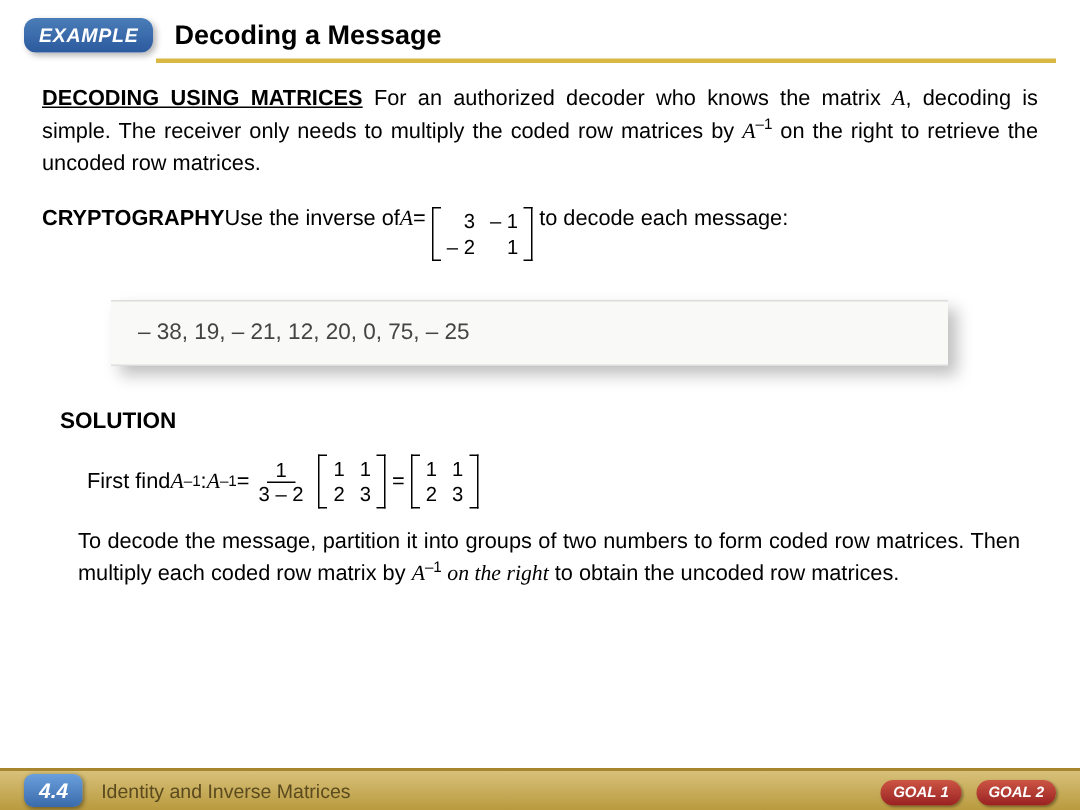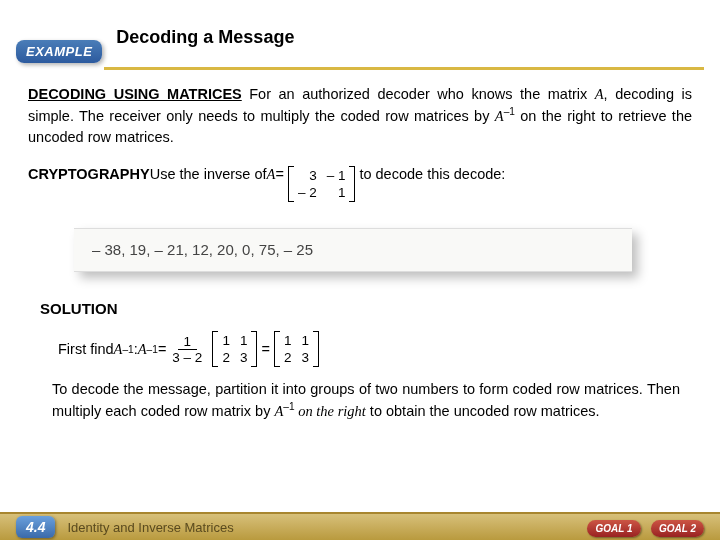--- a/index.html
+++ b/index.html
@@ -1,18 +1,18 @@
 <!DOCTYPE html>
 <html><head>
 <meta charset="utf-8">
 <style>
   * { box-sizing: border-box; margin: 0; padding: 0; }
   body { width: 720px; height: 540px; font-family: Arial, Helvetica, sans-serif; background: #fff; position: relative; color: #000; }
   .header { display: flex; align-items: center; padding: 12px 16px 0 16px; }
-  .example-badge { background: linear-gradient(#4a7db8, #2c5a9e); color: #fff; font-weight: bold; font-style: italic; font-size: 13px; padding: 4px 10px; border-radius: 8px; box-shadow: 2px 2px 4px rgba(0,0,0,0.3); letter-spacing: 0.5px; margin-top: 28px; }
+  .example-badge { background: linear-gradient(#4a7db8, #2c5a9e); color: #fff; font-weight: bold; font-style: italic; font-size: 13px; padding: 4px 10px; border-radius: 8px; box-shadow: 2px 2px 4px rgba(0,0,0,0.3); letter-spacing: 0.5px; }
   .header-title { font-size: 18px; font-weight: bold; margin-left: 14px; }
   .hr { height: 3px; background: #d9b843; margin: 4px 16px 0 104px; }
   .main { padding: 14px 28px 0 28px; }
   .para { font-size: 14.5px; line-height: 1.45; text-align: justify; }
   .bold { font-weight: bold; }
   .underline { text-decoration: underline; }
   .ital { font-style: italic; font-family: 'Times New Roman', serif; }
   .sup { font-size: 0.7em; vertical-align: super; }
   .crypto-row { margin-top: 18px; display: flex; align-items: flex-start; font-size: 14.5px; flex-wrap: nowrap; }
   .matrix { display: inline-flex; align-items: stretch; margin: 0 4px; }
@@ -56,21 +56,21 @@
     <span class="matrix">
       <span class="br-l"></span>
       <span class="mat-body">
         <span>3</span>
         <span>– 1</span>
         <span>– 2</span>
         <span>1</span>
       </span>
       <span class="br-r"></span>
     </span>
-    <span> to decode this decode:</span>
+    <span> to decode each message:</span>
   </div>
 
   <div class="coded">
     <div>– 38, 19, – 21, 12, 20, 0, 75, – 25</div>
   </div>
 
   <div class="solution-block">
     <div class="sol-title">SOLUTION</div>
 
     <div class="first-row">

